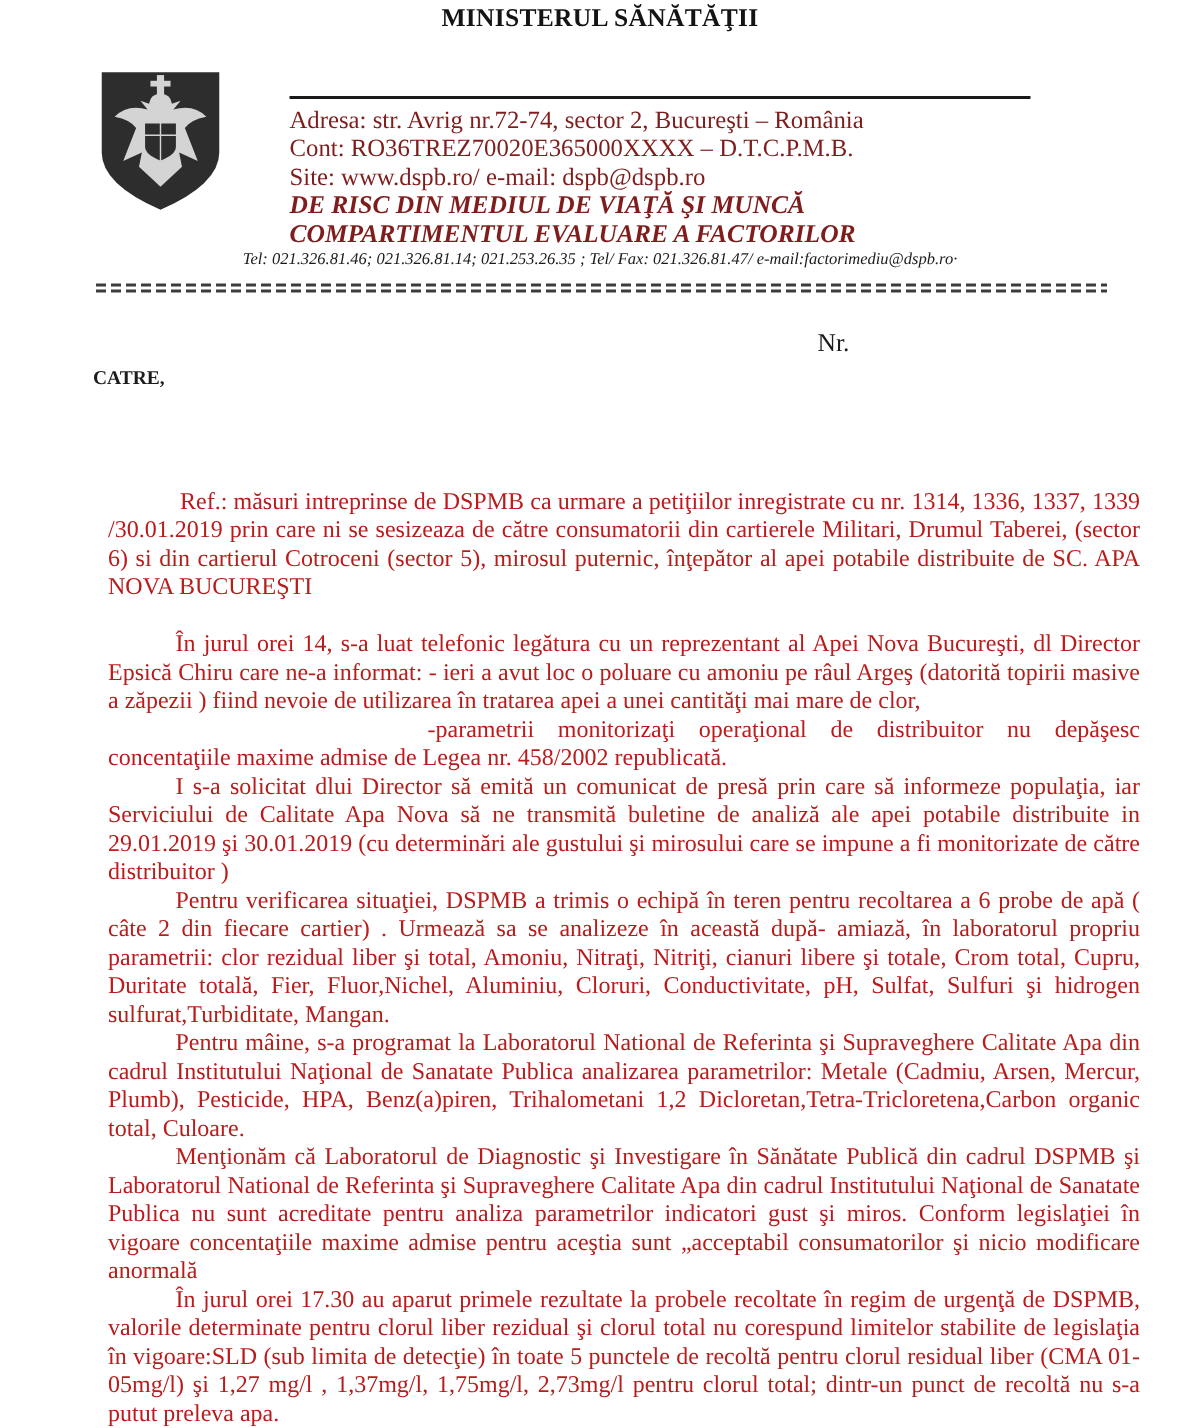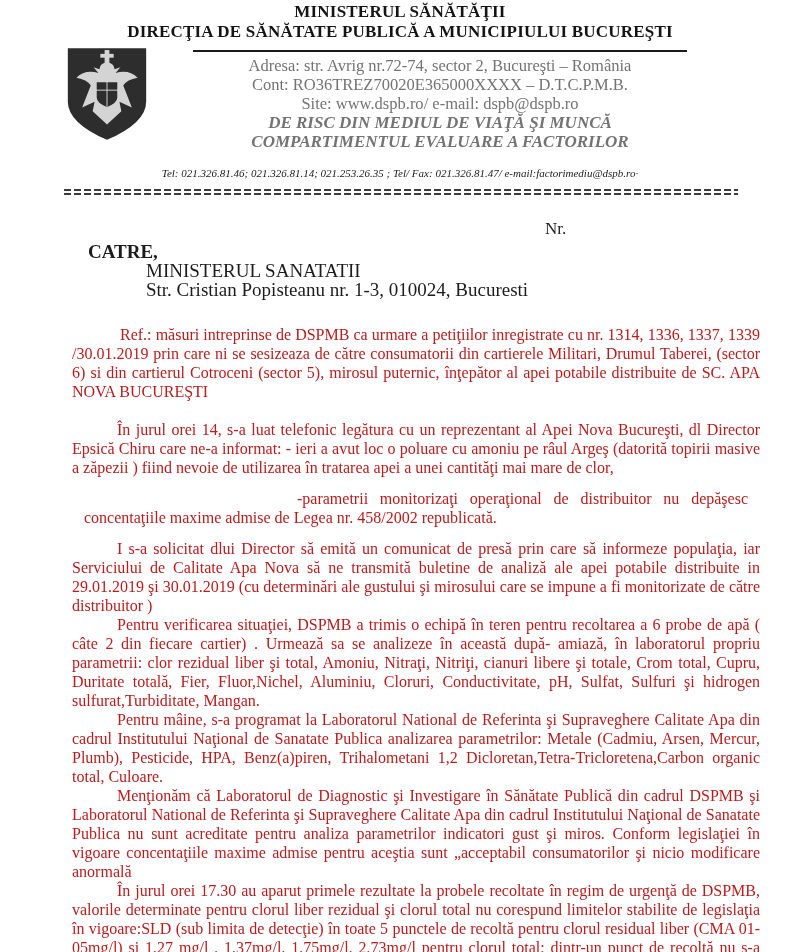--- a/index.html
+++ b/index.html
@@ -12,23 +12,23 @@
 
   
   .title-block {
     position:absolute; top:2px; left:0; width:100%;
     text-align:center; font-weight:bold; font-size:17px; line-height:20px;
     letter-spacing:0.2px; color:#141414;
   }
   .emblem { position:absolute; left:64px; top:46px; width:86px; height:96px; }
 
   .info-block {
-    position:absolute; left:193px; top:50px; width:494px;
+    position:absolute; left:193px; top:64px; width:494px;
     border-top:2px solid #1a1a1a; padding-top:4px;
-    text-align:center; font-size:16.5px; line-height:19px; color:#737373;
+    text-align:left; font-size:16.5px; line-height:19px; color:#7f1d1d;
   }
   .site-url { }
   .dept { font-weight:bold; font-style:italic; font-size:17px; }
 
   .contact-line {
     position:absolute; top:167px; left:0; width:100%;
     text-align:center; font-style:italic; font-size:11px; color:#1a1a1a;
   }
 
   .divider {
@@ -37,41 +37,40 @@
       repeating-linear-gradient(90deg,#3c3c3c 0 7px, transparent 7px 10px),
       repeating-linear-gradient(90deg,#3c3c3c 0 7px, transparent 7px 10px);
     background-size:100% 2px,100% 2px;
     background-position:0 0,0 4px;
     background-repeat:no-repeat;
   }
 
   
   .nr { position:absolute; left:545px; top:219px; font-size:17px; }
 
-  .recipient { position:absolute; left:88px; top:242px; font-size:19px; line-height:19px; }
+  .recipient { position:absolute; left:62px; top:242px; font-size:13px; line-height:19px;text-align:center; }
   .recipient .salutation { font-weight:bold; }
   .recipient .lines { padding-left:58px; }
 
   
   .body-text {
     position:absolute; left:72px; top:325px; width:688px;
     font-size:16px; line-height:19px; text-align:justify; color:#b91c1c;
   }
   .para { margin:0; text-indent:45px; }
   .para-ref { margin:0 0 19px 0; text-indent:48px; }
-  .para-hang { margin:12px; text-indent:213px; }
+  .para-hang { margin:0; text-indent:213px; }
 </style>
 </head>
 <body>
 
 <div class="page">
 
   <div class="title-block">
     <div>MINISTERUL SĂNĂTĂŢII</div>
-    <div>DIRECŢIA DE SĂNĂTATE PUBLICĂ A MUNICIPIULUI BUCUREŞTI</div>
   </div>
 
   <div class="emblem">
     <svg viewBox="0 0 90 100" width="86" height="96">
       <path d="M4 2 H86 V58 Q86 80 45 98 Q4 80 4 58 Z" fill="#2d2d2d"></path>
       <g fill="#d4d4d4">
         <rect x="42.5" y="4" width="5" height="16"></rect>
         <rect x="38" y="8" width="14" height="4"></rect>
         <path d="M45 17 q7 0 8 7 l6 -2 -5 6 q14 -4 23 5 q-11 2 -15 8 l9 23 -13 -6 2 10 -15 14 -15 -14 2 -10 -13 6 9 -23 q-4 -6 -15 -8 q9 -9 23 -5 l-5 -6 6 2 q1 -7 8 -7 Z"></path>
       </g>
@@ -89,24 +88,20 @@
   </div>
 
   <div class="contact-line">Tel: 021.326.81.46; 021.326.81.14; 021.253.26.35 ; Tel/ Fax: 021.326.81.47/ e-mail:factorimediu@dspb.ro·</div>
 
   <div class="divider"></div>
 
   <div class="nr">Nr.</div>
 
   <div class="recipient">
     <div class="salutation">CATRE,</div>
-    <div class="lines">
-      <div>MINISTERUL SANATATII</div>
-      <div>Str. Cristian Popisteanu nr. 1-3, 010024, Bucuresti</div>
-    </div>
   </div>
 
   <div class="body-text">
     <p class="para-ref">Ref.: măsuri intreprinse de DSPMB ca urmare a petiţiilor inregistrate cu nr. 1314, 1336, 1337, 1339 /30.01.2019 prin care ni se sesizeaza de către consumatorii din cartierele Militari, Drumul Taberei, (sector 6) si din cartierul Cotroceni (sector 5), mirosul puternic, înţepător al apei potabile distribuite de SC. APA NOVA BUCUREŞTI</p>
     <p class="para">În jurul orei 14, s-a luat telefonic legătura cu un reprezentant al Apei Nova Bucureşti, dl Director Epsică Chiru care ne-a informat: - ieri a avut loc o poluare cu amoniu pe râul Argeş (datorită topirii masive a zăpezii ) fiind nevoie de utilizarea în tratarea apei a unei cantităţi mai mare de clor,</p>
     <p class="para-hang">-parametrii monitorizaţi operaţional de distribuitor nu depăşesc concentaţiile maxime admise de Legea nr. 458/2002 republicată.</p>
     <p class="para">I s-a solicitat dlui Director să emită un comunicat de presă prin care să informeze populaţia, iar Serviciului de Calitate Apa Nova să ne transmită buletine de analiză ale apei potabile distribuite in 29.01.2019 şi 30.01.2019 (cu determinări ale gustului şi mirosului care se impune a fi monitorizate de către distribuitor )</p>
     <p class="para">Pentru verificarea situaţiei, DSPMB a trimis o echipă în teren pentru recoltarea a 6 probe de apă ( câte 2 din fiecare cartier) . Urmează sa se analizeze în această după- amiază, în laboratorul propriu parametrii: clor rezidual liber şi total, Amoniu, Nitraţi, Nitriţi, cianuri libere şi totale, Crom total, Cupru, Duritate totală, Fier, Fluor,Nichel, Aluminiu, Cloruri, Conductivitate, pH, Sulfat, Sulfuri şi hidrogen sulfurat,Turbiditate, Mangan.</p>
     <p class="para">Pentru mâine, s-a programat la Laboratorul National de Referinta şi Supraveghere Calitate Apa din cadrul Institutului Naţional de Sanatate Publica analizarea parametrilor: Metale (Cadmiu, Arsen, Mercur, Plumb), Pesticide, HPA, Benz(a)piren, Trihalometani 1,2 Dicloretan,Tetra-Tricloretena,Carbon organic total, Culoare.</p>
     <p class="para">Menţionăm că Laboratorul de Diagnostic şi Investigare în Sănătate Publică din cadrul DSPMB şi Laboratorul National de Referinta şi Supraveghere Calitate Apa din cadrul Institutului Naţional de Sanatate Publica nu sunt acreditate pentru analiza parametrilor indicatori gust şi miros. Conform legislaţiei în vigoare concentaţiile maxime admise pentru aceştia sunt „acceptabil consumatorilor şi nicio modificare anormală</p>

